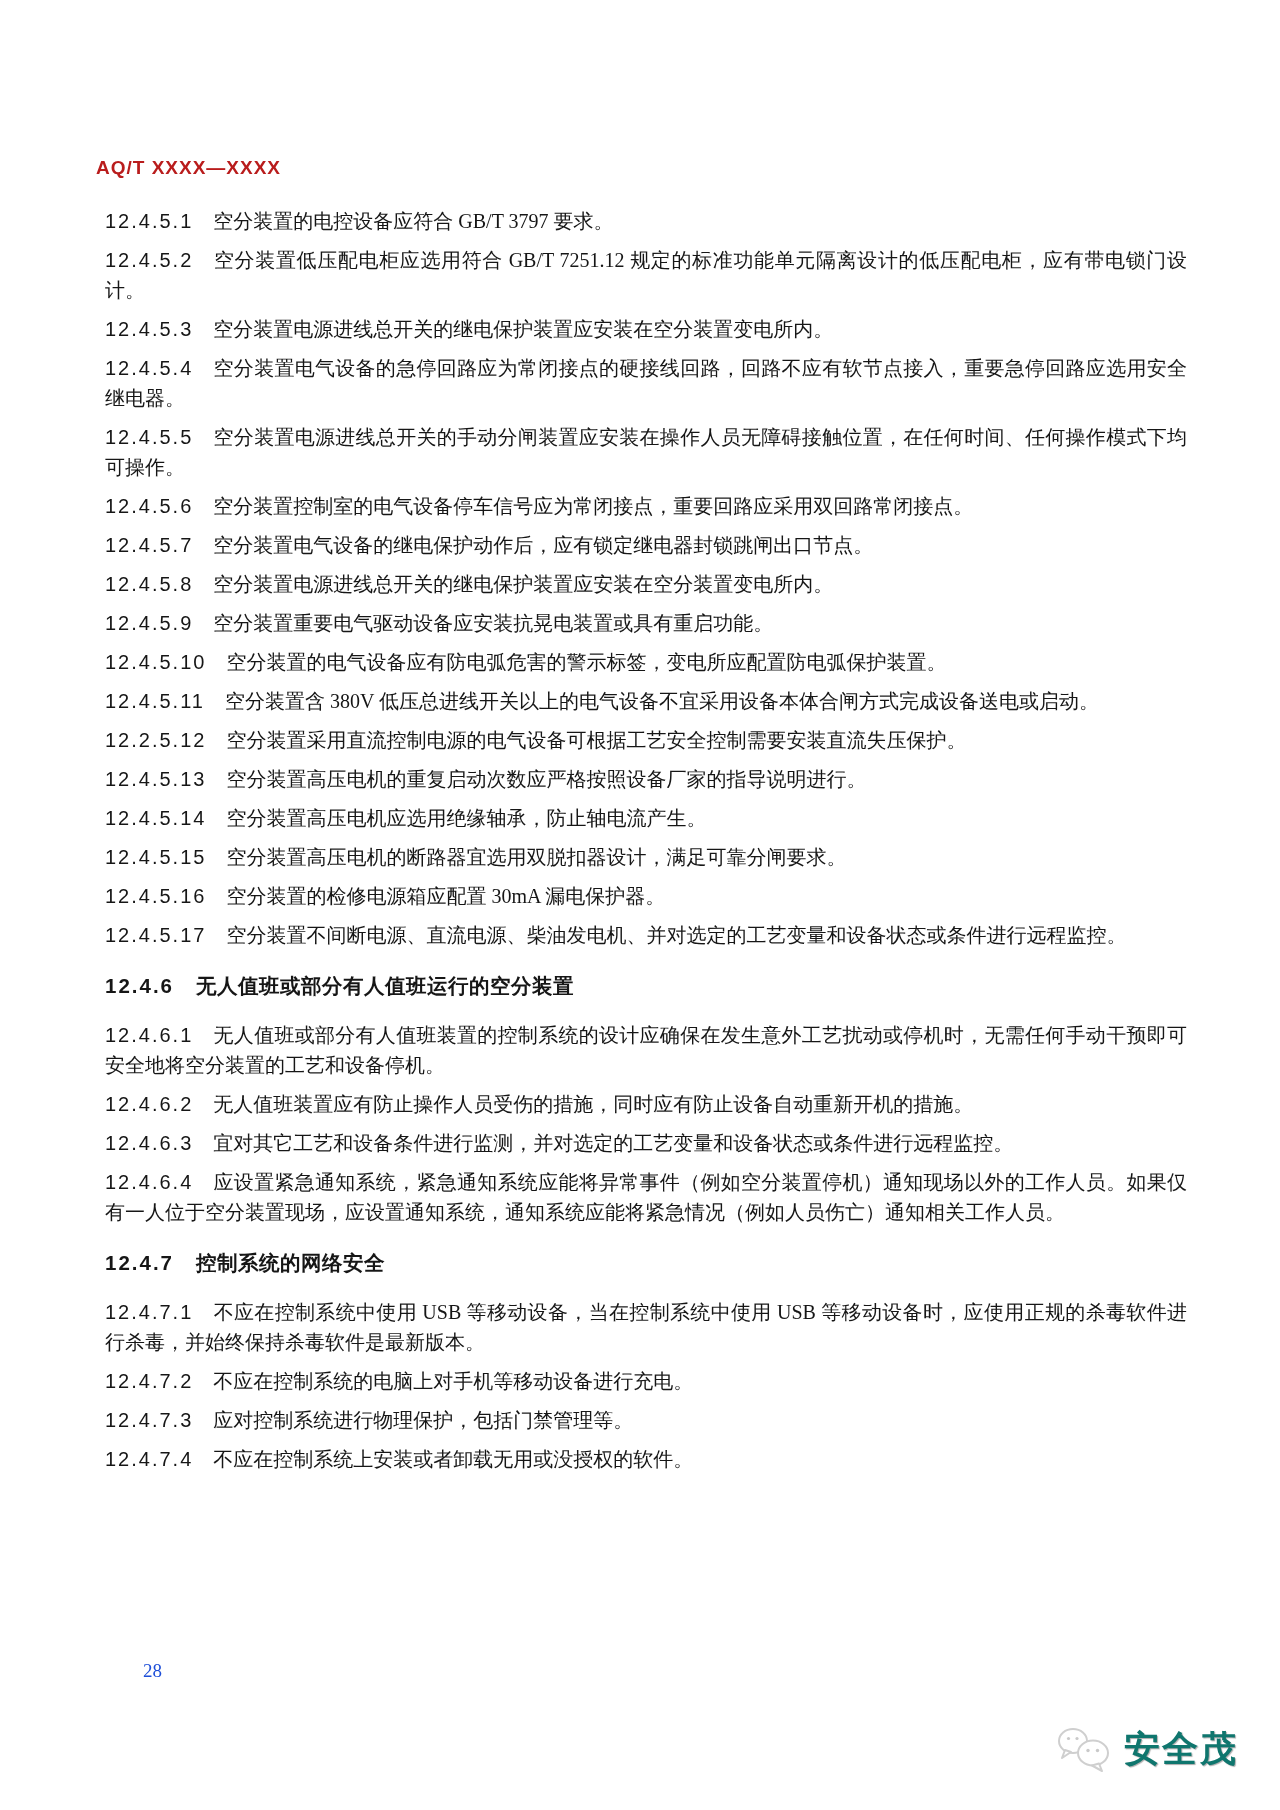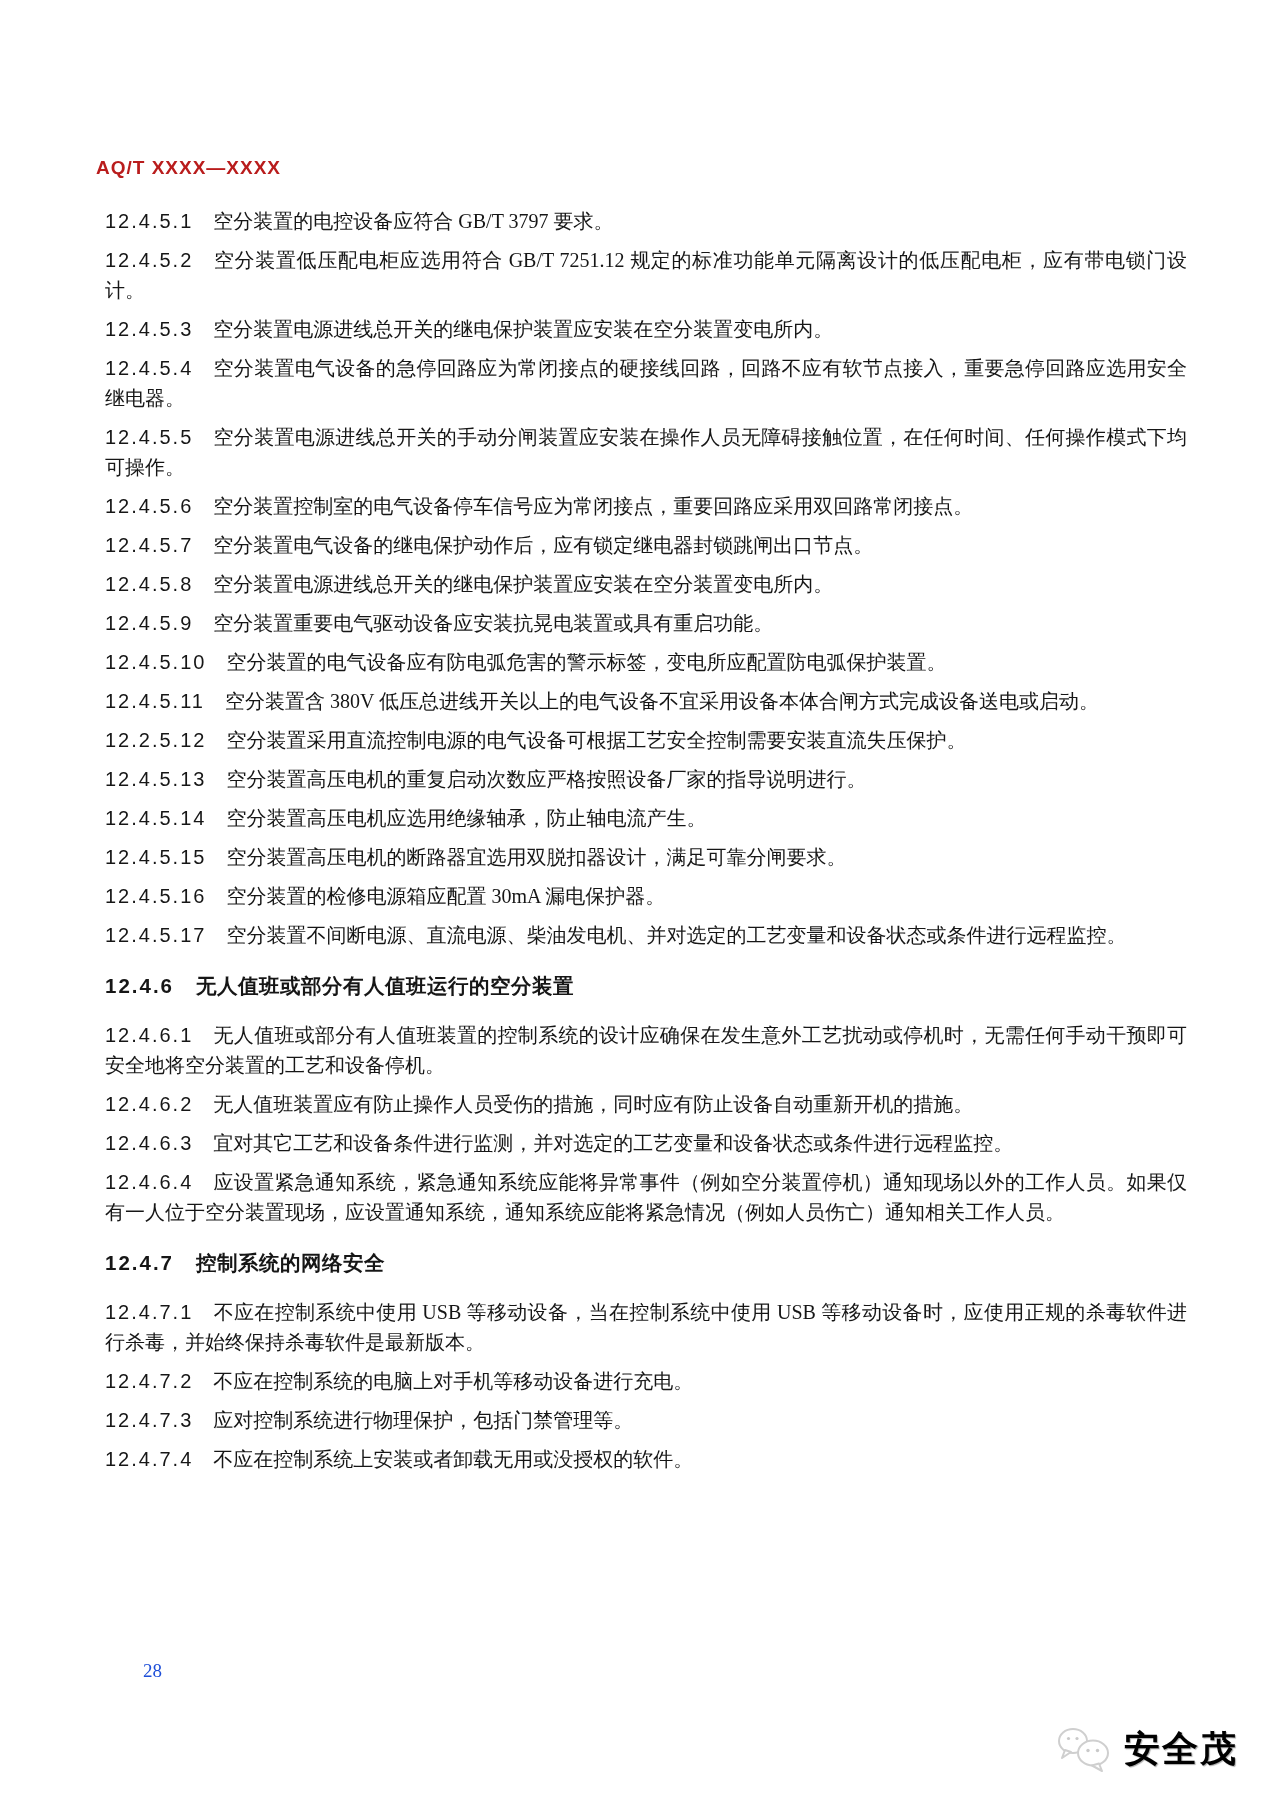--- a/index.html
+++ b/index.html
@@ -57,21 +57,21 @@
     position: absolute;
     right: 42px; bottom: 36px;
     display: flex;
     align-items: center;
     gap: 10px;
   }
   .watermark .wm-text {
     font-family: "Liberation Sans", sans-serif;
     font-size: 36px;
     font-weight: 700;
-    color: #000000;
+    color: #0f766e;
     letter-spacing: 2px;
     text-shadow: 1px 1px 1px #ababab, -1px -1px 1px #ffffff;
   }
   .watermark svg { display: block; }
 </style>
 </head>
 <body>
 
 <div class="page-header">AQ/T XXXX—XXXX</div>
 

